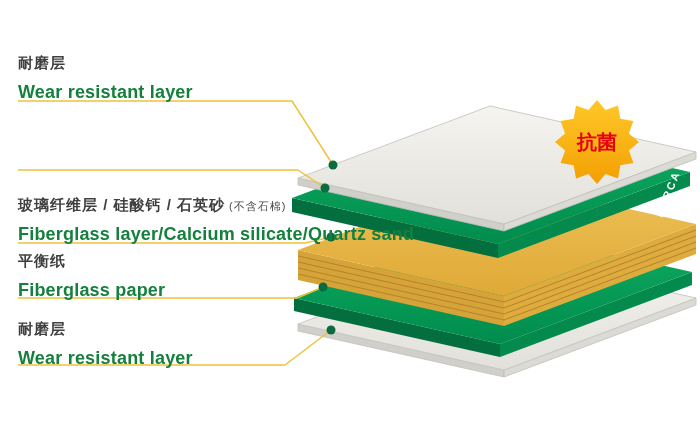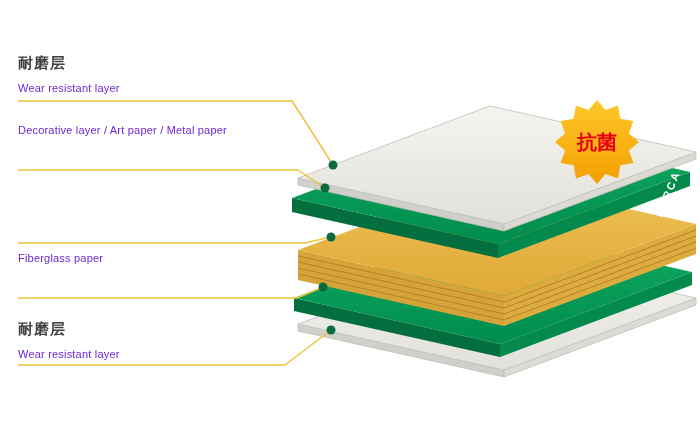--- a/index.html
+++ b/index.html
@@ -4,21 +4,21 @@
 <style>
   html,body { margin:0; padding:0; background:#ffffff; }
   .stage {
     position:relative; width:700px; height:438px; background:#ffffff;
     overflow:hidden; font-family:"Liberation Sans","DejaVu Sans",sans-serif;
   }
   .stage svg { position:absolute; left:0; top:0; }
   .labels { position:absolute; left:0; top:0; width:700px; height:438px; pointer-events:none;padding-left:40px; }
   .label-block { position:absolute; left:18px; white-space:nowrap; }
   .zh { font-size:15px; font-weight:bold; color:#3f3f3f; letter-spacing:1px; margin-bottom:9px; }
-  .en { font-size:11px; color:#6d28d9; letter-spacing:0.2px; }
+  .en { font-size:18px; color:#15803d; letter-spacing:0.2px;font-weight:bold; }
   .note { font-size:11px; font-weight:normal; margin-left:4px; color:#4a4a4a; }
   .badge-text { font-size:20px; font-weight:bold; }
   .brand-text { font-size:11px; font-weight:bold; letter-spacing:2px; }
 </style>
 </head>
 <body>
 
 <div class="stage">
 
   <svg width="700" height="438" viewBox="0 0 700 438">
@@ -103,23 +103,27 @@
       <text class="badge-text" x="597" y="149" text-anchor="middle" fill="#e60012">抗菌</text>
     </g>
   </svg>
 
   <div class="labels">
     <div class="label-block" style="top:54px">
       <div class="zh">耐磨层</div>
       <div class="en">Wear resistant layer</div>
     </div>
     <div class="label-block" style="top:124px">
-      <div class="en">Decorative layer / Art paper / Metal paper</div>
+    </div>
+    <div class="label-block" style="top:196px">
+      <div class="zh"><span>玻璃纤维层 / 硅酸钙 / 石英砂</span><span class="note">(不含石棉)</span></div>
+      <div class="en">Fiberglass layer/Calcium silicate/Quartz sand</div>
     </div>
     <div class="label-block" style="top:252px">
+      <div class="zh">平衡纸</div>
       <div class="en">Fiberglass paper</div>
     </div>
     <div class="label-block" style="top:320px">
       <div class="zh">耐磨层</div>
       <div class="en">Wear resistant layer</div>
     </div>
   </div>
 
 </div>
 

